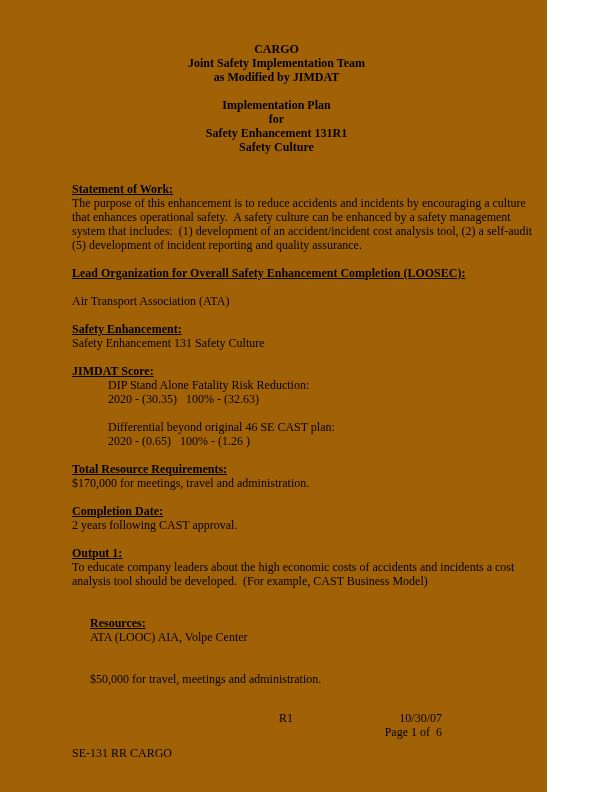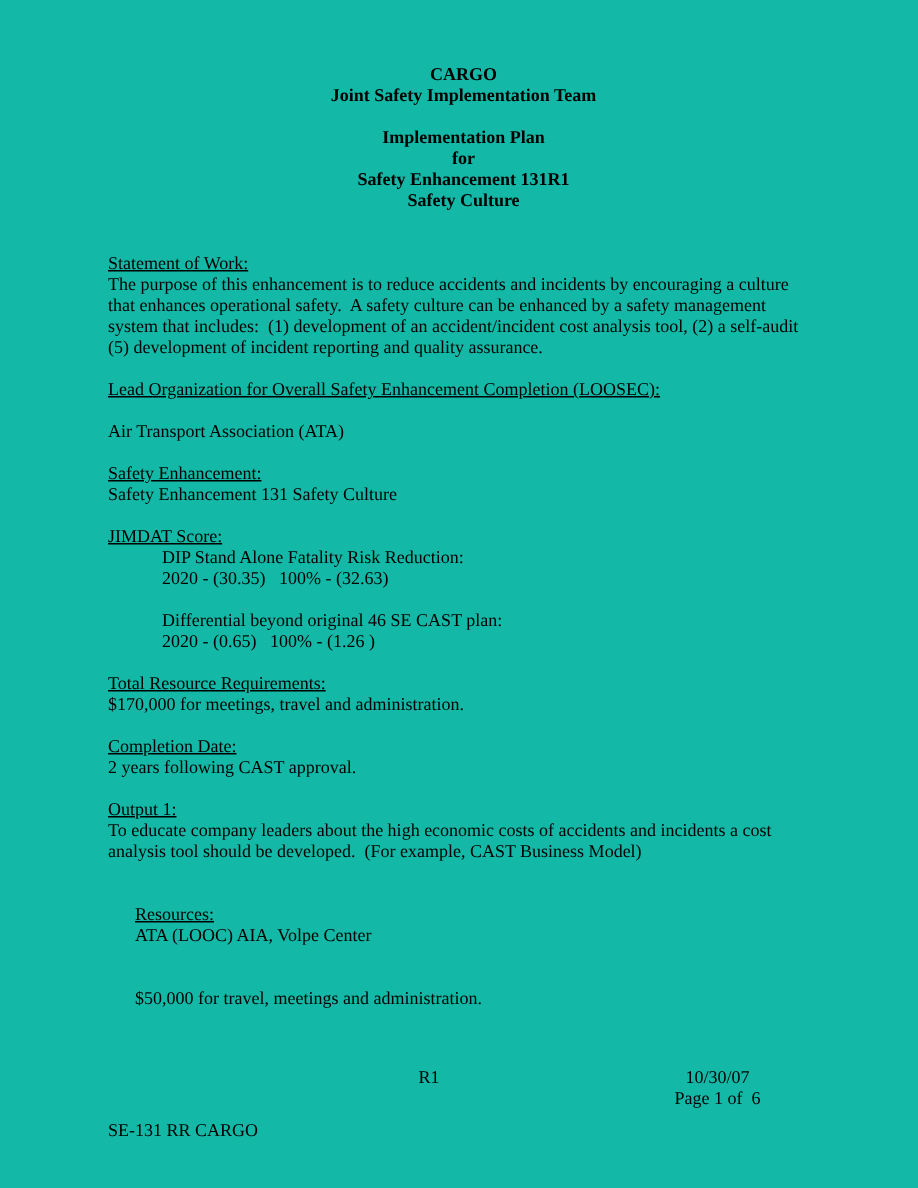--- a/index.html
+++ b/index.html
@@ -2,67 +2,68 @@
 <html><head>
 <meta charset="utf-8">
 <style>
   html, body {
     margin: 0;
     padding: 0;
     background: #ffffff;
   }
   .page {
     position: relative;
-    width: 612px;
+    width: 547px;
     height: 792px;
-    background: #14b8a6;
+    background: #a16207;
     color: #000000;
     font-family: "Liberation Serif", "DejaVu Serif", serif;
     font-size: 12px;
     line-height: 14px;
     overflow: hidden;
   }
   .content {
     padding: 42px 66px 0 72px;
   }
   .line {
     white-space: pre;
     min-height: 14px;
   }
   .center  { text-align: center; }
   .bold    { font-weight: bold; }
-  .heading { font-weight: normal; text-decoration: underline; }
+  .heading { font-weight: bold; text-decoration: underline; }
   .indent-1 { padding-left: 18px; }  
   .indent-2 { padding-left: 36px; }  
   .spacer  { height: 14px; }
   .footer-left {
     position: absolute;
     left: 72px;
     top: 746px;
   }
   .footer-center {
     position: absolute;
     left: 279px;
     top: 711px;
   }
   .footer-right {
     position: absolute;
     right: 105px;
     top: 711px;
-    text-align: center;
+    text-align: right;
   }
 </style>
 </head>
 <body>
 
 <div class="page">
   <div class="content">
 
     <div class="line center bold">CARGO</div>
     <div class="line center bold">Joint Safety Implementation Team</div>
+    <div class="line center bold">as Modified by JIMDAT</div>
     <div class="spacer"></div>
     <div class="line center bold">Implementation Plan</div>
     <div class="line center bold">for</div>
     <div class="line center bold">Safety Enhancement 131R1</div>
     <div class="line center bold">Safety Culture</div>
     <div class="spacer"></div>
     <div class="spacer"></div>
 
     <div class="line"><span class="heading">Statement of Work:</span></div>
     <div class="line">The purpose of this enhancement is to reduce accidents and incidents by encouraging a culture</div>

